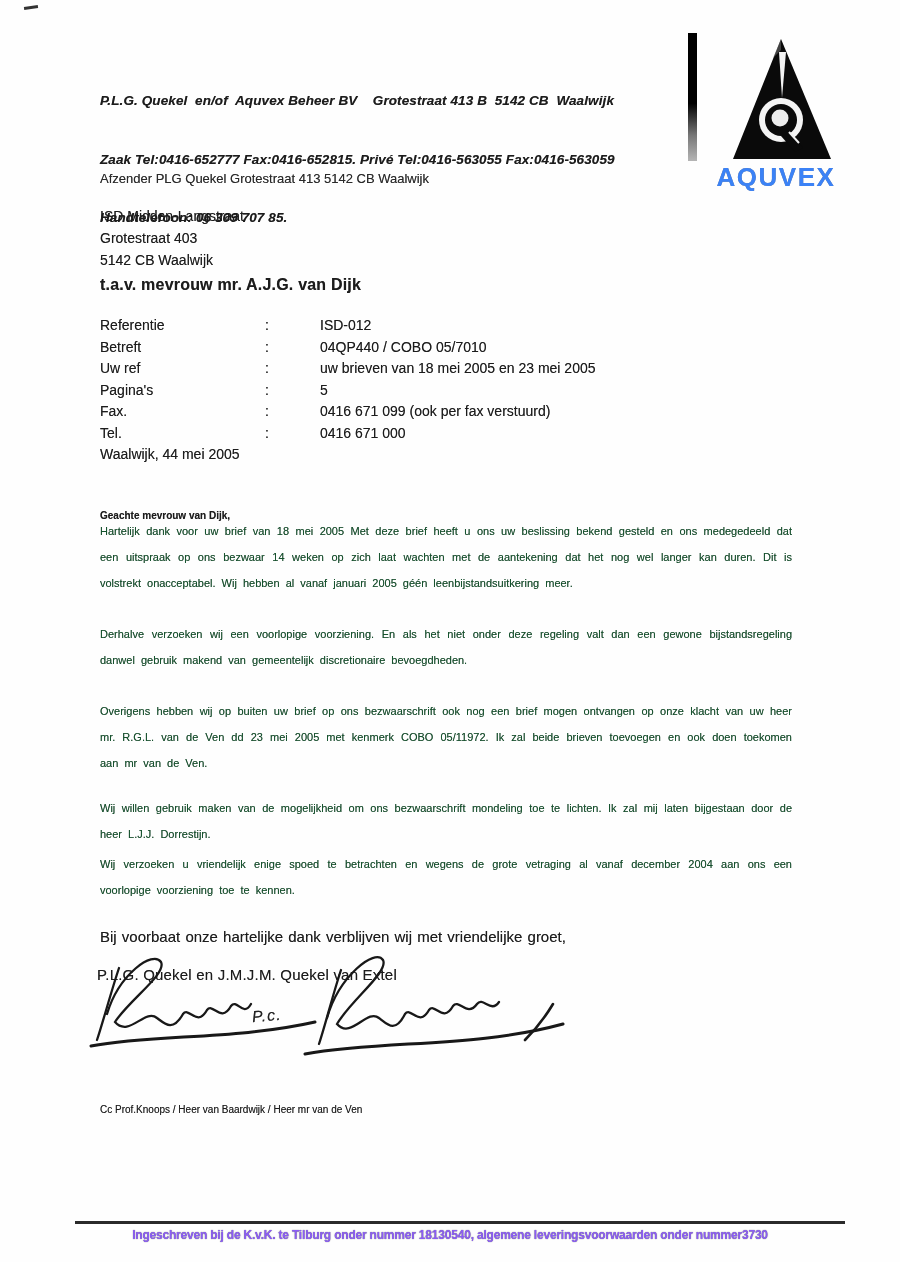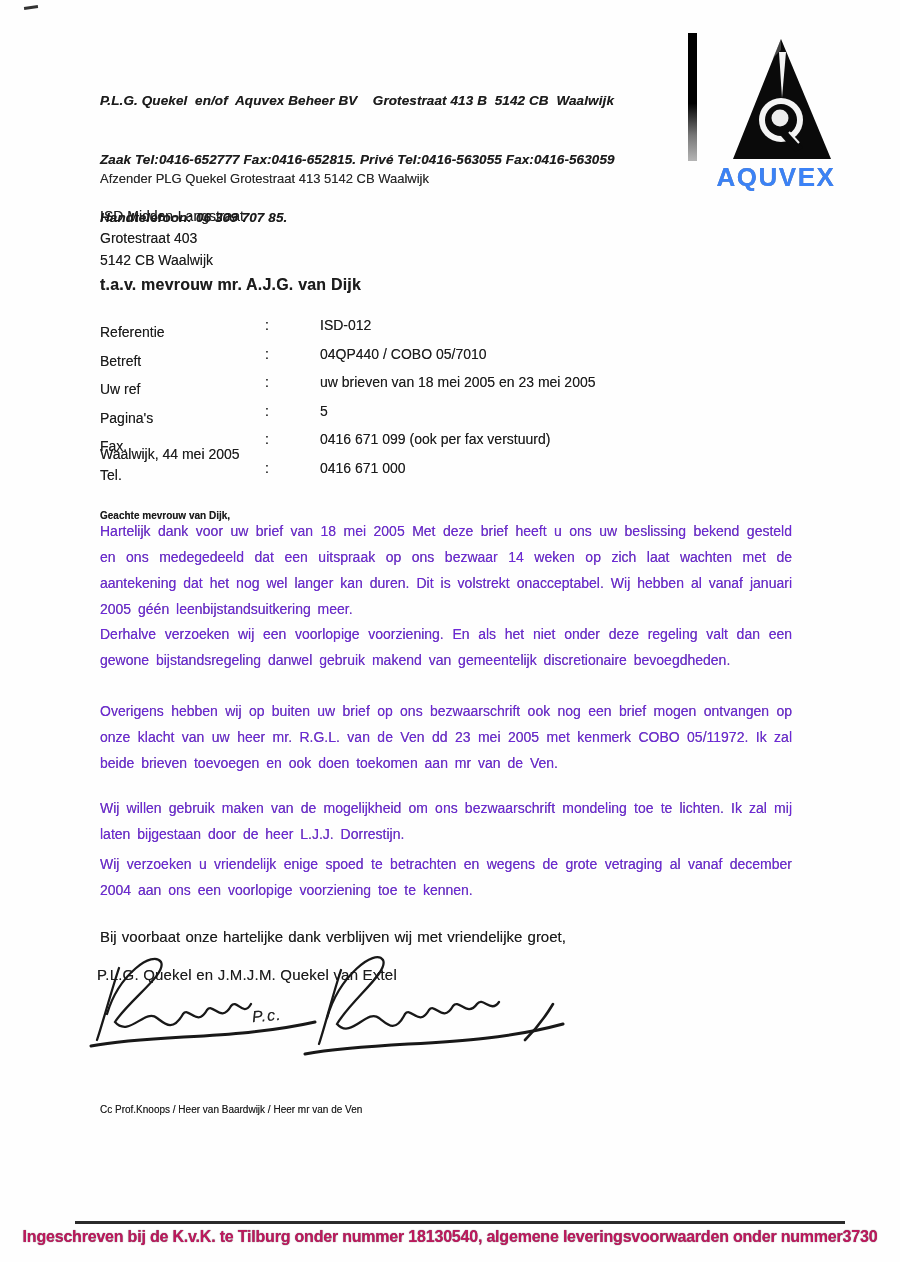--- a/index.html
+++ b/index.html
@@ -26,45 +26,45 @@
   .subject-bold{left:100px;top:149px;font-weight:bold;font-size:14.5px;}
   .subject-sub{left:100px;top:171px;font-size:13px;color:#2a2a2a;}
 
   
   .recipient{left:100px;top:205px;font-size:14px;line-height:22px;}
   .attention{left:100px;top:276px;font-weight:bold;font-size:16px;letter-spacing:.2px;}
 
   
   .ref-table{left:100px;top:315px;font-size:14px;line-height:21.5px;width:640px;}
   .ref-row{display:flex;}
-  .ref-label{width:165px;flex:0 0 165px;margin-top:7px;}
+  .ref-label{width:165px;flex:0 0 165px;}
   .ref-colon{width:55px;flex:0 0 55px;}
   .ref-value{flex:1;}
 
   .dateline{left:100px;top:446px;font-size:14px;}
   .salutation{left:100px;top:486px;font-weight:bold;font-size:10px;margin-top:24px;}
 
   
-  .para{left:100px;width:692px;margin:0;font-size:14px;line-height:26px;
-    text-align:justify;word-spacing:3px;color:#6d28d9;}
+  .para{left:100px;width:692px;margin:0;font-size:11px;line-height:26px;
+    text-align:justify;word-spacing:3px;color:#14532d;}
   .p1{top:518px;} .p2{top:621px;} .p3{top:698px;} .p4{top:795px;} .p5{top:851px;}
 
   .closing-line{left:100px;top:928px;font-size:15px;word-spacing:1px;}
   .signatories{left:97px;top:966px;font-size:15px;letter-spacing:.2px;}
   .signature-svg{left:85px;top:948px;pointer-events:none;}
   .sig-note{left:252px;top:1007px;font-size:16px;font-style:italic;
     transform:rotate(-5deg);letter-spacing:1px;color:#222;}
 
   .attachments{left:100px;top:1086px;font-size:14.5px;}
   .cc-line{left:100px;top:1104px;font-size:10px;}
 
   
   .footer-rule{left:75px;top:1221px;width:770px;border-top:3px solid #2a2a2a;height:0;}
   .footer-text{left:0;top:1228px;width:900px;text-align:center;font-weight:bold;
-    font-size:16px;letter-spacing:-.2px;color:#be185d;
+    font-size:12px;letter-spacing:-.2px;color:#8b5cf6;
     text-shadow:0 0 1px rgba(0,0,0,.7);}
 </style>
 </head>
 <body>
 
 <div class="page">
 
   <div class="abs scan-mark"></div>
 
   <header class="abs letterhead">

